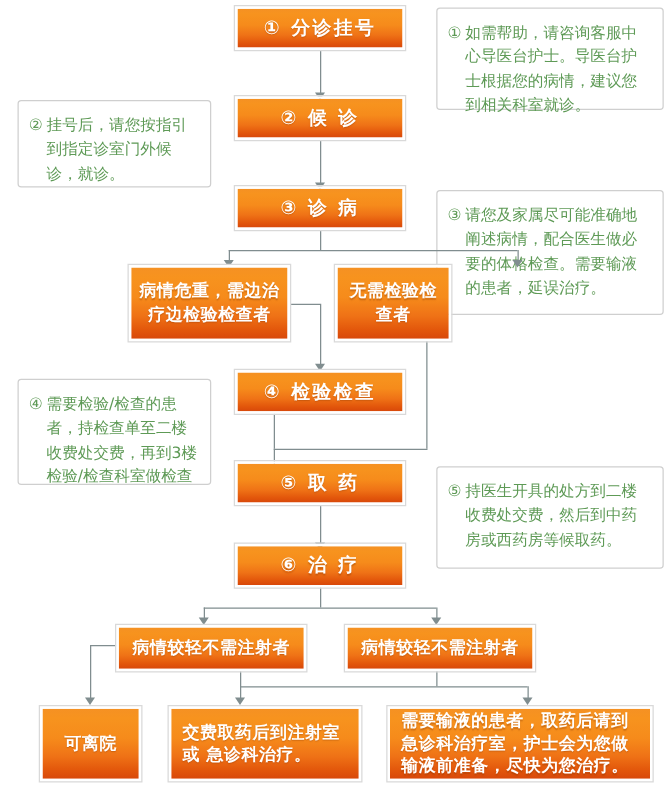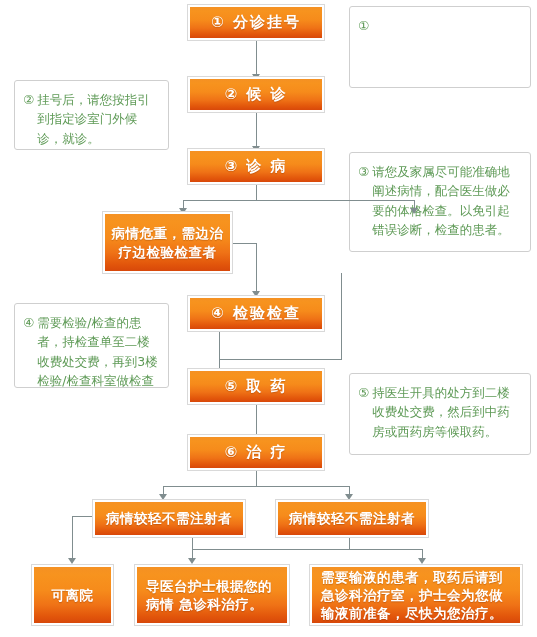--- a/index.html
+++ b/index.html
@@ -91,39 +91,40 @@
     border-top: 6px solid #808d8f;
   }
 </style>
 </head>
 <body>
 
 <div id="canvas">
 
   <div class="note" style="left:349px; top:6px; width:182px; height:82px;">
     <span class="num">①</span>
+    <span class="txt">如需帮助，请咨询客服中心导医台护士。导医台护士根据您的病情，建议您到相关科室就诊。</span>
   </div>
 
   <svg class="tail" style="left:329px; top:6px;" width="24" height="42" viewBox="0 0 24 42">
     <polygon points="0,6 22,2 22,40" fill="#ffffff" stroke="#d0d0d0" stroke-width="1"></polygon>
     <line x1="22" y1="2" x2="22" y2="40" stroke="#ffffff" stroke-width="2"></line>
   </svg>
 
   <div class="note" style="left:14px; top:80px; width:155px; height:70px;">
     <span class="num">②</span>
     <span class="txt">挂号后，请您按指引到指定诊室门外候诊，就诊。</span>
   </div>
   <svg class="tail" style="left:167px; top:82px;" width="22" height="34" viewBox="0 0 22 34">
     <polygon points="22,4 2,2 2,30" fill="#ffffff" stroke="#d0d0d0" stroke-width="1"></polygon>
     <line x1="2" y1="2" x2="2" y2="30" stroke="#ffffff" stroke-width="2"></line>
   </svg>
 
   <div class="note" style="left:349px; top:152px; width:182px; height:100px;">
     <span class="num">③</span>
-    <span class="txt">请您及家属尽可能准确地阐述病情，配合医生做必要的体格检查。以免引起错误诊断，检查的患者。</span>
+    <span class="txt">请您及家属尽可能准确地阐述病情，配合医生做必要的体格检查。需要输液的患者，延误治疗。</span>
   </div>
   <svg class="tail" style="left:329px; top:152px;" width="24" height="42" viewBox="0 0 24 42">
     <polygon points="0,6 22,2 22,40" fill="#ffffff" stroke="#d0d0d0" stroke-width="1"></polygon>
     <line x1="22" y1="2" x2="22" y2="40" stroke="#ffffff" stroke-width="2"></line>
   </svg>
 
   <div class="note" style="left:14px; top:303px; width:155px; height:85px;">
     <span class="num">④</span>
     <span class="txt">需要检验/检查的患者，持检查单至二楼收费处交费，再到3楼检验/检查科室做检查</span>
   </div>
@@ -196,20 +197,23 @@
   </div>
 
   <div class="obox step" style="left:188px; top:149px; width:136px; height:35px;">
     <span>③ 诊  病</span>
   </div>
 
   <div class="obox leaf" style="left:103px; top:212px; width:129px; height:61px;justify-content:center;">
     <span>病情危重，需边治疗边检验检查者</span>
   </div>
 
+  <div class="obox leaf" style="left:268px; top:212px; width:93px; height:61px;">
+    <span>无需检验检查者</span>
+  </div>
 
   <div class="obox step" style="left:188px; top:296px; width:136px; height:35px;">
     <span>④ 检验检查</span>
   </div>
 
   <div class="obox step" style="left:188px; top:369px; width:136px; height:35px;text-align:center;">
     <span>⑤ 取  药</span>
   </div>
 
   <div class="obox leaf" style="left:93px; top:500px; width:152px; height:37px;">
@@ -222,20 +226,20 @@
 
   <div class="obox leaf" style="left:276px; top:500px; width:152px; height:37px;">
     <span>病情较轻不需注射者</span>
   </div>
 
   <div class="obox leaf" style="left:32px; top:565px; width:81px; height:60px;">
     <span>可离院</span>
   </div>
 
   <div class="obox leaf leaf-left" style="left:135px; top:565px; width:154px; height:60px;">
-    <span>导医台护士根据您的病情 急诊科治疗。</span>
+    <span>交费取药后到注射室或 急诊科治疗。</span>
   </div>
 
   <div class="obox leaf leaf-left" style="left:310px; top:565px; width:212px; height:60px;">
     <span>需要输液的患者，取药后请到急诊科治疗室，护士会为您做输液前准备，尽快为您治疗。</span>
   </div>
 
 </div>
 
 </body></html>

